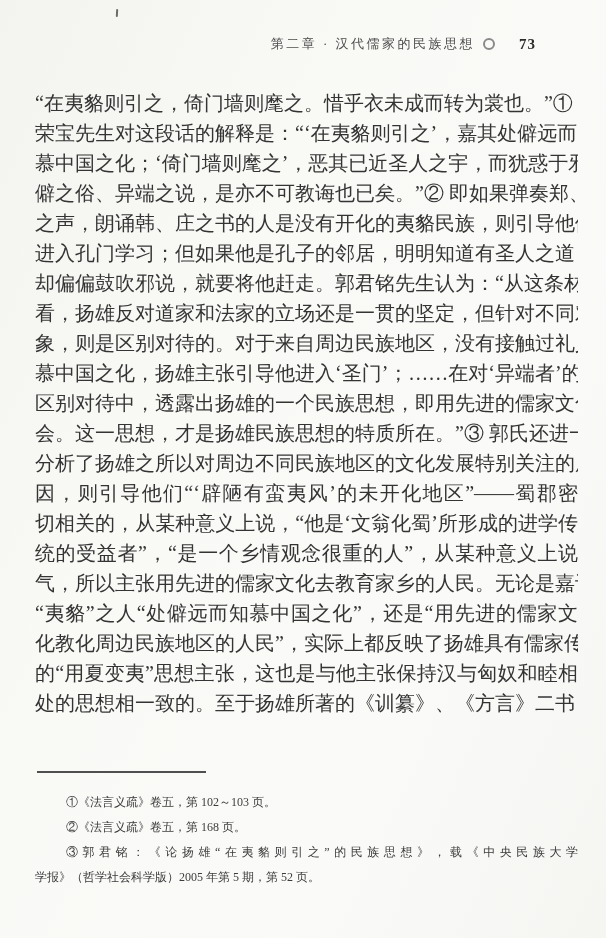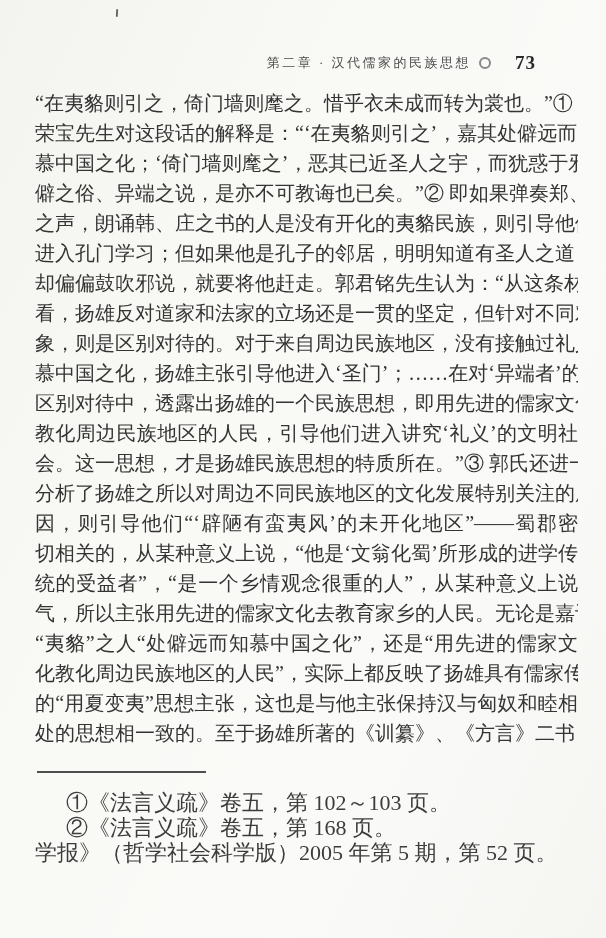--- a/index.html
+++ b/index.html
@@ -15,41 +15,41 @@
   .scan-artifact {
     position: absolute;
     left: 116px; top: 9px;
     width: 2px; height: 8px;
     background: #6b6b6b;
     transform: rotate(3deg);
     border-radius: 1px;
   }
   .header {
     position: absolute;
-    top: 52px; right: 70px;
+    top: 35px; right: 70px;
     display: flex;
     align-items: center;
     white-space: nowrap;
   }
   .chapter-title {
     font-size: 13px;
     letter-spacing: 2.5px;
     color: #4d4d4d;
   }
   .ring-icon {
     display: inline-block;
     width: 8px; height: 8px;
     border: 2px solid #8a8a8a;
     border-radius: 50%;
     margin-left: 8px;
     margin-right: 24px;
     background: transparent;
   }
   .page-number {
-    font-size: 19px;
+    font-size: 15px;
     font-weight: bold;
     color: #2b2b2b;
     letter-spacing: 1px;
   }
   .body-text {
     position: absolute;
     top: 88px; left: 35px;
     width: 543px;
   }
   .text-line {
@@ -68,21 +68,21 @@
     top: 771px; left: 37px;
     width: 169px; height: 2px;
     background: #4f4f4f;
   }
   .footnotes {
     position: absolute;
     top: 790px; left: 35px;
     width: 543px;
   }
   .footnote-line {
-    font-size: 22px;
+    font-size: 12px;
     line-height: 25px;
     color: #3c3c3c;
     white-space: nowrap;
     overflow: hidden;
   }
   .footnote-line.indented { padding-left: 31px; }
   .footnote-line.fill {
     text-align: justify;
     text-align-last: justify;
     text-justify: inter-character;
@@ -106,34 +106,34 @@
     <div class="text-line">荣宝先生对这段话的解释是：“‘在夷貉则引之’，嘉其处僻远而知</div>
     <div class="text-line">慕中国之化；‘倚门墙则麾之’，恶其已近圣人之宇，而犹惑于邪</div>
     <div class="text-line">僻之俗、异端之说，是亦不可教诲也已矣。”② 即如果弹奏郑、卫</div>
     <div class="text-line">之声，朗诵韩、庄之书的人是没有开化的夷貉民族，则引导他们</div>
     <div class="text-line">进入孔门学习；但如果他是孔子的邻居，明明知道有圣人之道，</div>
     <div class="text-line">却偏偏鼓吹邪说，就要将他赶走。郭君铭先生认为：“从这条材料</div>
     <div class="text-line">看，扬雄反对道家和法家的立场还是一贯的坚定，但针对不同对</div>
     <div class="text-line">象，则是区别对待的。对于来自周边民族地区，没有接触过礼义</div>
     <div class="text-line">慕中国之化，扬雄主张引导他进入‘圣门’；……在对‘异端者’的</div>
     <div class="text-line">区别对待中，透露出扬雄的一个民族思想，即用先进的儒家文化</div>
-    <div class="text-line">教化周边民族地区的人民，引导他们进入讲究‘礼义’的文明社</div>
     <div class="text-line">会。这一思想，才是扬雄民族思想的特质所在。”③ 郭氏还进一步</div>
     <div class="text-line">分析了扬雄之所以对周边不同民族地区的文化发展特别关注的原</div>
     <div class="text-line">因，则引导他们“‘辟陋有蛮夷风’的未开化地区”——蜀郡密</div>
     <div class="text-line">切相关的，从某种意义上说，“他是‘文翁化蜀’所形成的进学传</div>
     <div class="text-line">统的受益者”，“是一个乡情观念很重的人”，从某种意义上说</div>
     <div class="text-line">气，所以主张用先进的儒家文化去教育家乡的人民。无论是嘉许</div>
     <div class="text-line">“夷貉”之人“处僻远而知慕中国之化”，还是“用先进的儒家文</div>
     <div class="text-line">化教化周边民族地区的人民”，实际上都反映了扬雄具有儒家传统</div>
     <div class="text-line">的“用夏变夷”思想主张，这也是与他主张保持汉与匈奴和睦相</div>
     <div class="text-line">处的思想相一致的。至于扬雄所著的《训纂》、《方言》二书，论</div>
   </div>
 
   <div class="footnote-separator"></div>
 
   <div class="footnotes">
     <div class="footnote-line indented">①《法言义疏》卷五，第 102～103 页。</div>
     <div class="footnote-line indented">②《法言义疏》卷五，第 168 页。</div>
+    <div class="footnote-line indented fill">③郭君铭：《论扬雄“在夷貉则引之”的民族思想》，载《中央民族大学</div>
     <div class="footnote-line">学报》（哲学社会科学版）2005 年第 5 期，第 52 页。</div>
   </div>
 
 </div>
 
 </body></html>

